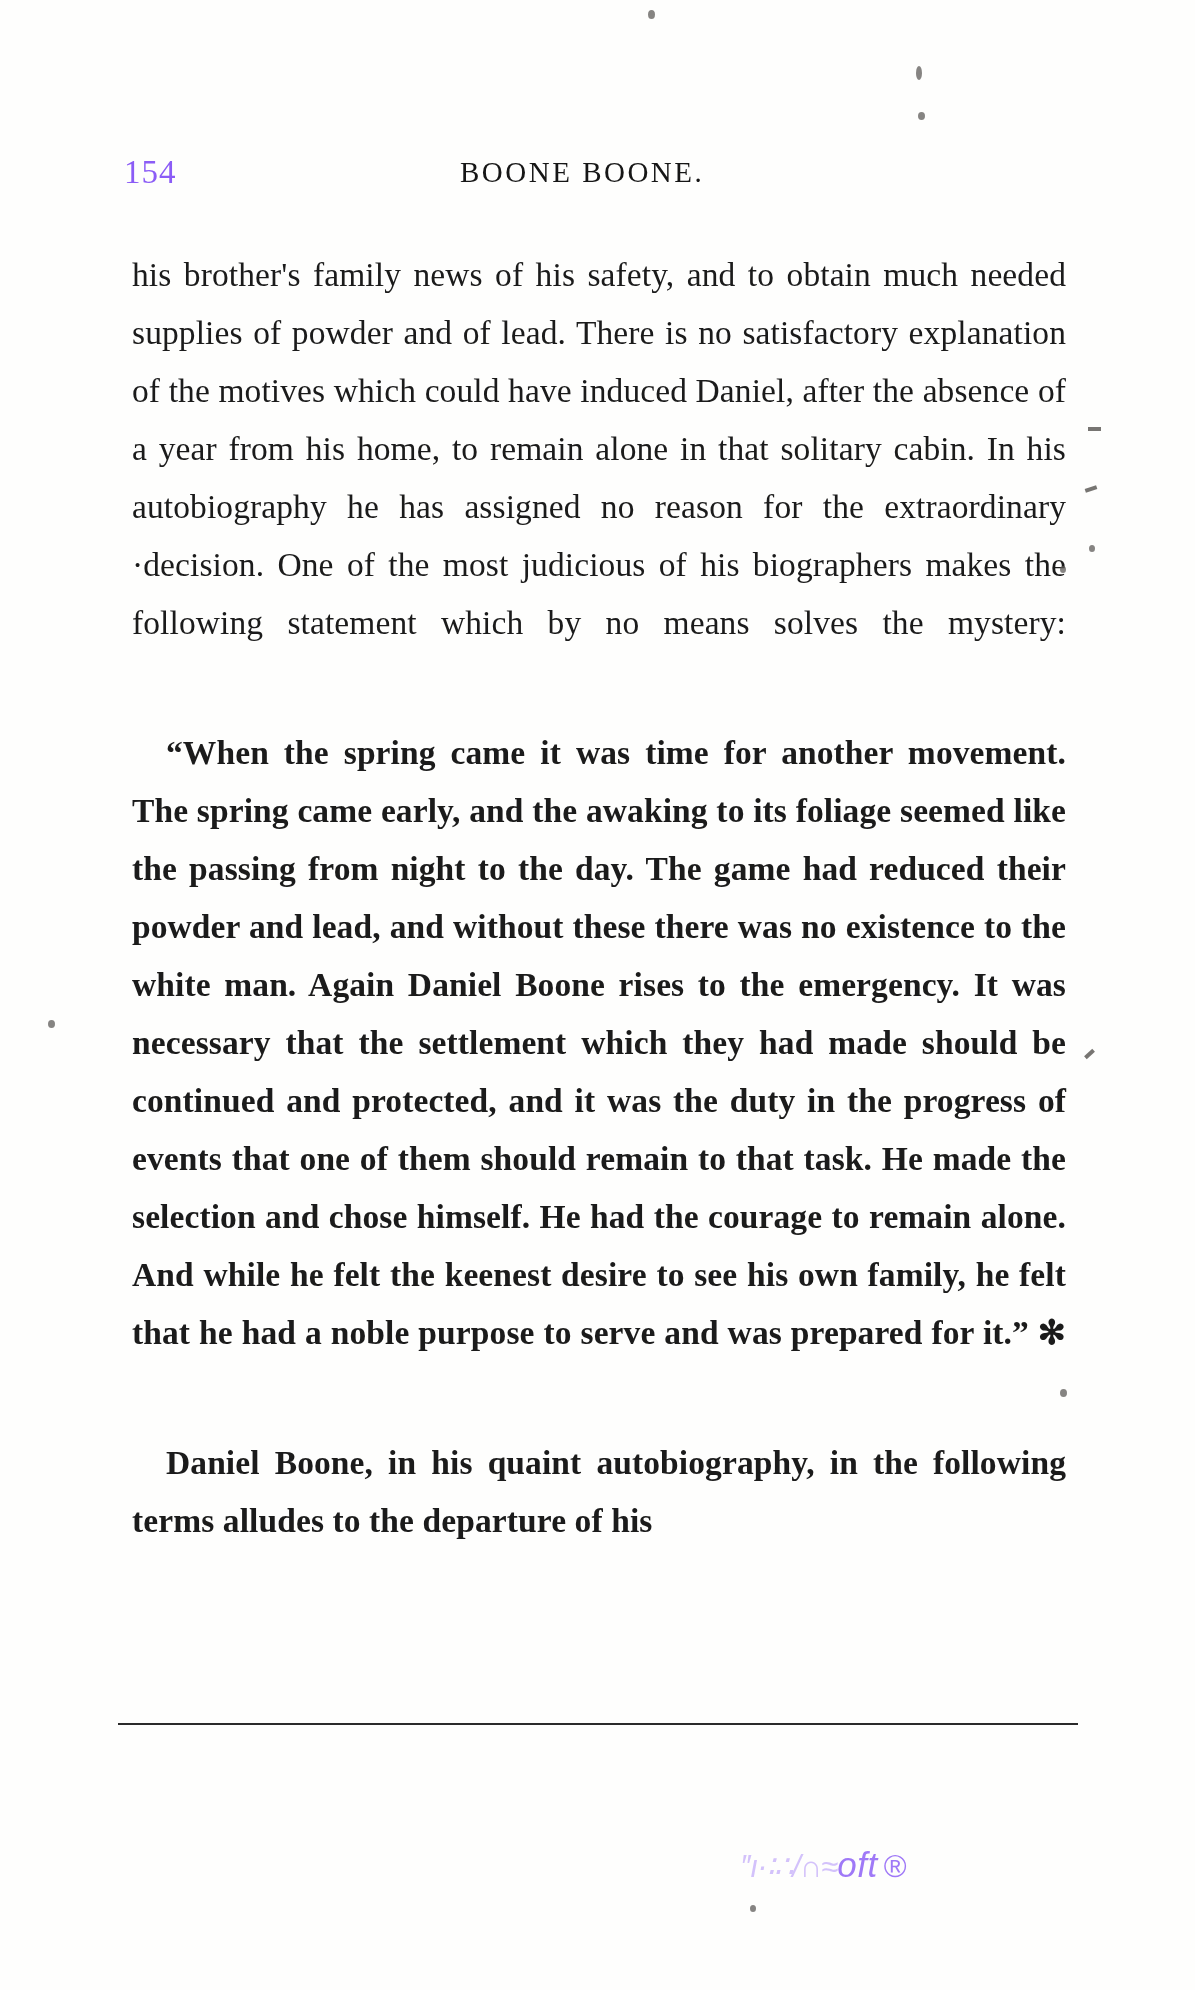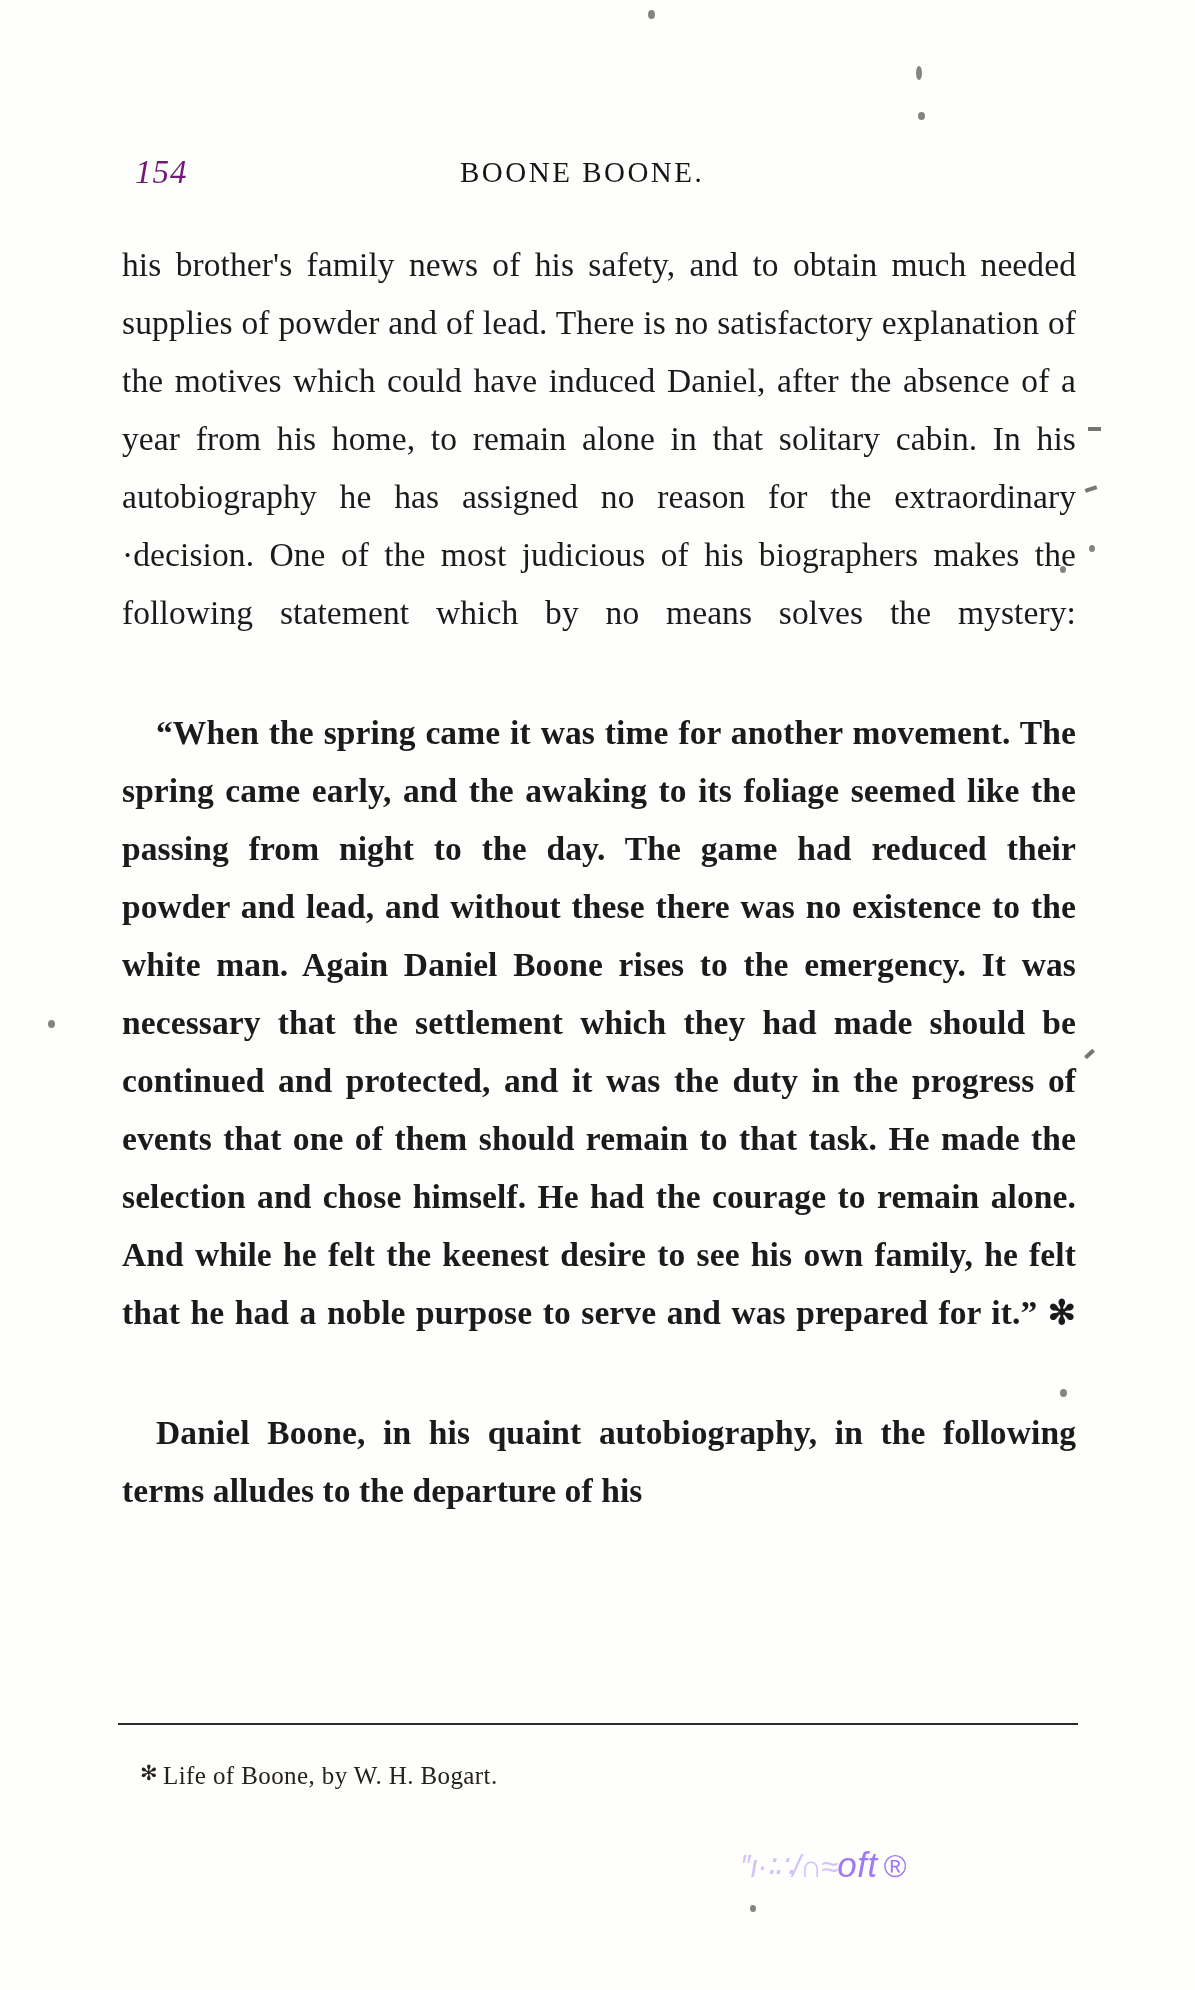--- a/index.html
+++ b/index.html
@@ -27,45 +27,44 @@
   
   .header-row {
     position: absolute;
     top: 150px;
     left: 120px;
     width: 960px;
     height: 40px;
   }
   .folio {
     position: absolute;
-    left: 15px;
+    left: 4px;
     top: 4px;
     font-size: 33px;
     letter-spacing: 1px;
-    color: #701a75;
-    font-style: italic;
+    color: #8b5cf6;
   }
   .running-head {
     position: absolute;
     left: 340px;
     top: 6px;
     font-size: 29px;
     letter-spacing: 2.5px;
     color: #161616;
   }
 
   
   .body-block {
     position: absolute;
     top: 232px;
     left: 118px;
     width: 962px;
   }
   p.para {
-    margin: 4px;
+    margin: 14px;
     font-size: 33.5px;
     line-height: 58px;
     text-align: justify;
     text-justify: inter-word;
     color: #1b1b1b;
     letter-spacing: 0.1px;
   }
   p.indent {
     text-indent: 34px;
   }
@@ -155,23 +154,20 @@
     <div class="running-head">BOONE  BOONE.</div>
   </div>
 
   <div class="body-block">
     <p class="para">his brother's family news of his safety, and to obtain much needed supplies of powder and of lead.   There is no satisfactory explanation of the motives which could have induced Daniel, after the absence of a year from his home, to remain alone in that solitary cabin.   In his autobiography he has assigned no reason for the extraordinary ·decision.   One of the most judicious of his biographers makes the following statement which by no means solves the mystery:</p>
     <p class="para indent">“When the spring came it was time for another movement.   The spring came early, and the awaking to its foliage seemed like the passing from night to the day.   The game had reduced their powder and lead, and without these there was no existence to the white man.   Again Daniel Boone rises to the emergency.   It was necessary that the settlement which they had made should be continued and protected, and it was the duty in the progress of events that one of them should remain to that task.   He made the selection and chose himself.   He had the courage to remain alone.   And while he felt the keenest desire to see his own family, he felt that he had a noble purpose to serve and was prepared for it.” ✻</p>
     <p class="para indent last-nojustify">Daniel Boone, in his quaint autobiography, in the following terms alludes to the departure of his</p>
   </div>
 
   <div class="footnote-rule"></div>
-  <div class="footnote">
-    <span class="star">✻</span><span>Life of Boone, by W. H. Bogart.</span>
-  </div>
 
   <div class="watermark">
     <span class="faint">′′ı·∶∴/∩≈</span><span>oft</span><span class="reg">®</span>
   </div>
 
   <div class="speck" style="left:648px; top:10px; width:7px; height:9px;"></div>
   <div class="speck" style="left:916px; top:66px; width:6px; height:14px;"></div>
   <div class="speck" style="left:918px; top:112px; width:7px; height:8px;"></div>
   <div class="mark-dash" style="left:1088px; top:427px; width:13px; height:4px;"></div>
   <div class="mark-dash" style="left:1085px; top:487px; width:12px; height:4px; transform:rotate(-18deg);"></div>

